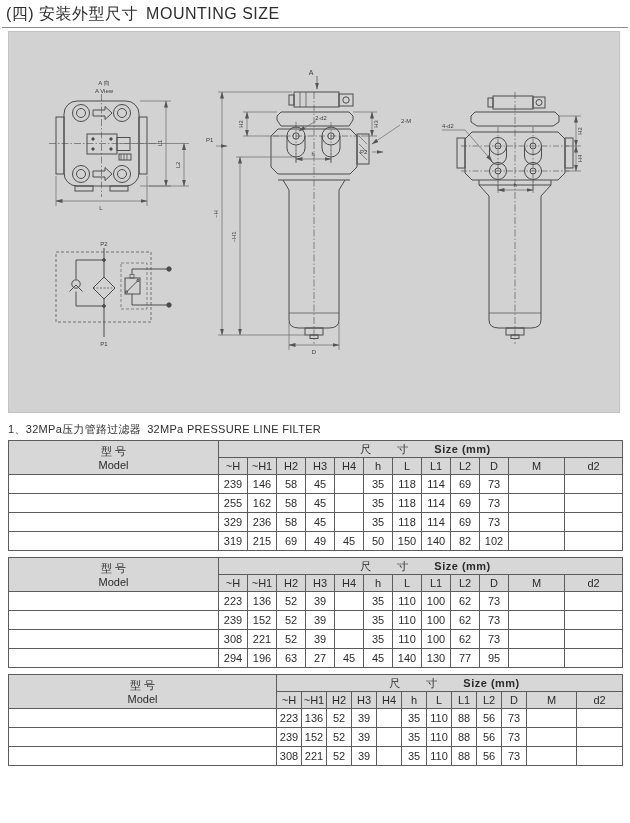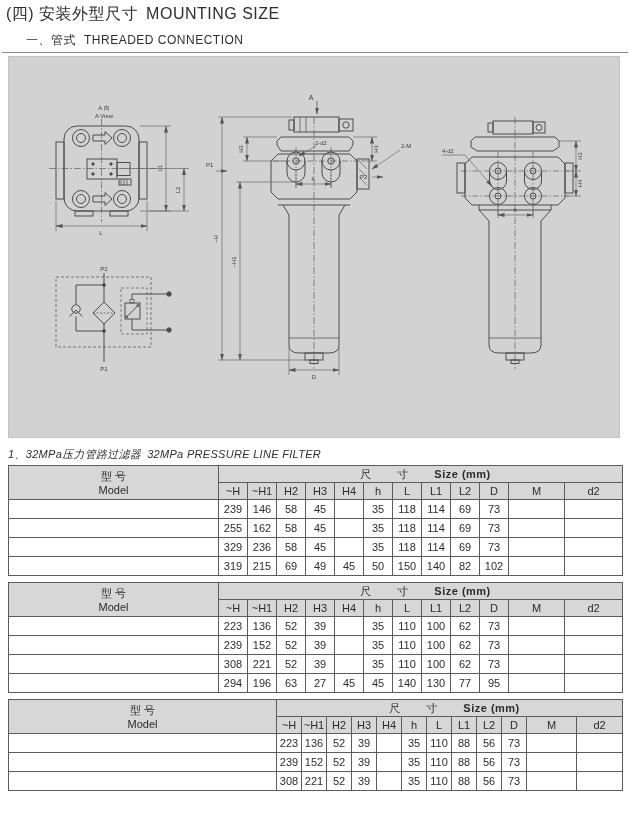--- a/index.html
+++ b/index.html
@@ -4,37 +4,36 @@
 <style>
   html,body{margin:0;padding:0;background:#fff;}
   body{width:630px;height:823px;overflow:hidden;font-family:"Liberation Sans",sans-serif;color:#2e2e2e;}
   .titles{padding:4px 0 0 6px;}
   .t1{font-size:16px;letter-spacing:0.5px;}
   .t2{font-size:12px;margin:7px 0 3px 20px;letter-spacing:0.5px;}
   .t1 .en,.t2 .en{margin-left:8px;}
   .rule{height:0;border-top:1px solid #8a8a8a;margin:2px 2px 0 2px;}
   .panel{margin:3px 8px 0 8px;width:612px;height:382px;background:#d2d2d2;border:1px solid #c3c3c3;box-sizing:border-box;}
   svg text{font-family:"Liberation Sans",sans-serif;fill:#3c3c3c;}
-  .sectionCaption{font-size:11px;margin:9px 0 3px 8px;letter-spacing:0.3px;font-style:italic;}
+  .sectionCaption{font-size:11px;margin:9px 0 3px 8px;letter-spacing:0.3px;}
   .sectionCaption .en{margin-left:6px;}
   table.dim{border-collapse:collapse;table-layout:fixed;width:614px;margin:0 0 0 8px;font-size:11px;}
   table.dim th,table.dim td{border:1px solid #5c5c5c;text-align:center;padding:0;height:18px;font-weight:normal;color:#2b2b2b;overflow:hidden;white-space:nowrap;}
   table.dim thead th{background:#d7d7d7;height:16px;text-align:center;}
   table.dim{border:1.5px solid #444;}
   .modelHead div{line-height:14px;font-size:11px;}
   .sizeHead .cn{letter-spacing:26px;margin-left:10px;}
   .sizeHead .en{letter-spacing:0.5px;font-weight:bold;}
   .tblock{margin-top:6px;}
 </style>
 </head>
 <body>
 
 <div class="titles">
   <div class="t1"><span class="cn">(四) 安装外型尺寸</span><span class="en">MOUNTING SIZE</span></div>
-  <div class="t2"><span class="cn">一、管式</span><span class="en">THREADED CONNECTION</span></div>
 </div>
 <div class="rule"></div>
 
 <div class="panel">
 <svg width="612" height="380" viewBox="0 0 612 380">
   <defs>
     <marker id="ae" markerWidth="8" markerHeight="6" refX="6.5" refY="2" orient="auto" markerUnits="userSpaceOnUse">
           <path d="M0,0 L7,2 L0,4 z" fill="#555"></path>
         </marker>
     <marker id="as" markerWidth="8" markerHeight="6" refX="0.5" refY="2" orient="auto" markerUnits="userSpaceOnUse">

